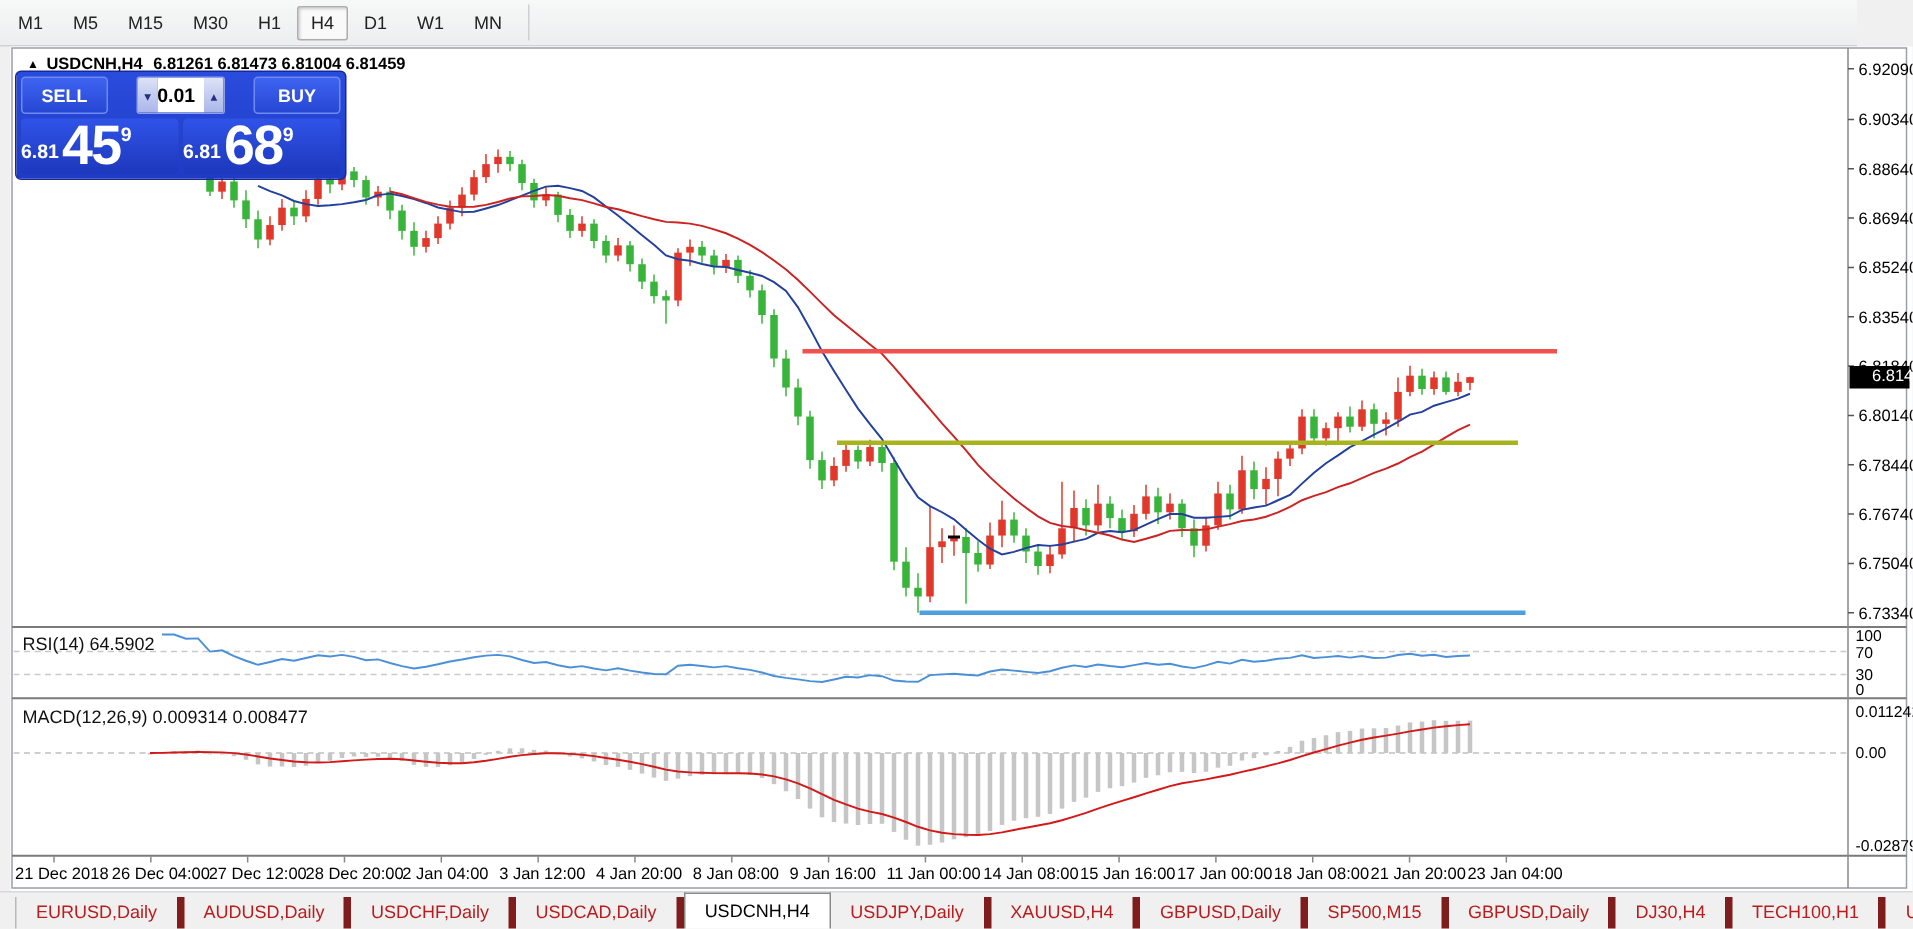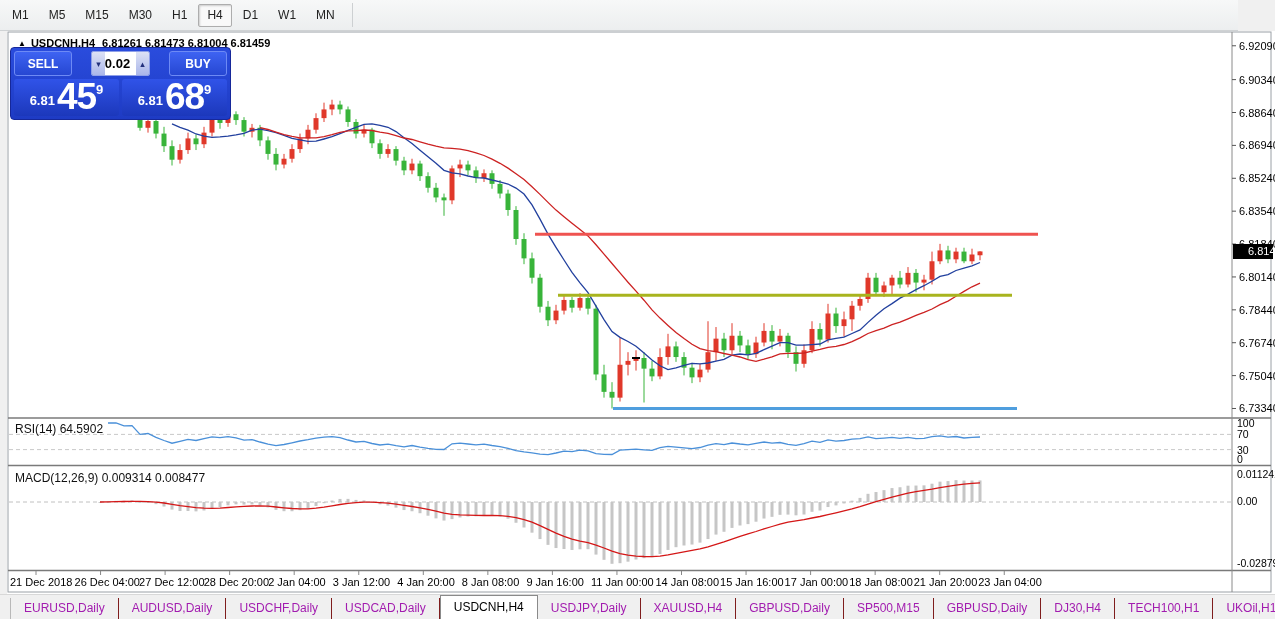--- a/index.html
+++ b/index.html
@@ -40,32 +40,32 @@
   .tp-row1 { display:flex; gap:19px; height:25px; }
   .tp-btn { flex:0 0 58px; background:linear-gradient(#3e63f2,#2647d2); border:1px solid #6d8af5;
     border-radius:3px; color:#fff; font-family:inherit; font-size:12px; font-weight:700; cursor:pointer; }
   .vol-group { flex:1; display:flex; border:1px solid #8fa0e8; border-radius:2px; overflow:hidden; }
   .vol-btn { width:21px; background:linear-gradient(#dde2f5,#aab6ea); border:none; color:#23307c;
     font-size:9px; cursor:pointer; }
   .vol-val { flex:1; background:#fff; color:#000; font-size:13px; font-weight:700;
     text-align:right; padding:4px 6px 0 0; }
   .tp-row2 { display:flex; gap:3px; flex:1; }
   .price-box { flex:1; background:linear-gradient(#3053e8,#1c38bb); border-radius:3px;
-    display:flex; align-items:flex-end; justify-content:center; color:#fff;
+    display:flex; align-items:flex-end; color:#fff;
     padding-bottom:4px; cursor:pointer; }
   .price-box .pp { font-size:13px; font-weight:700; margin:0 2px 4px 0; }
   .price-box .pb { font-size:37px; font-weight:700; line-height:0.82; letter-spacing:-1px; }
   .price-box .ps { font-size:13px; font-weight:700; align-self:flex-start; margin-top:3px; }
 
   
   .tabbar { position:absolute; left:0; top:594px; width:1275px; height:25px;
     background:#f0f0f0; border-top:1px solid #d8d8d8; display:flex; align-items:flex-end;
     padding-left:10px; }
-  .tab { height:21px; line-height:20px; padding:0 13px; font-size:12px; color:#a21caf;
-    border-right:1px solid #7f1d1d; cursor:pointer; white-space:nowrap; }
+  .tab { height:21px; line-height:20px; padding:0 13px; font-size:12px; color:#b91c1c;
+    border-right:5px solid #7f1d1d; cursor:pointer; white-space:nowrap; }
   .tab:first-child { border-left:1px solid #b8b8b8; }
   .tab.active { background:#fff; border:1px solid #8a8a8a; border-bottom:none; color:#000;
     height:24px; line-height:23px; }
 </style>
 </head>
 <body>
 
 <div class="toolbar">
   <button class="tf">M1</button>
   <button class="tf">M5</button>
@@ -526,21 +526,21 @@
 
   <div class="chart-title">
     <span class="tri">▲</span><span>USDCNH,H4</span><span class="ohlc">6.81261 6.81473 6.81004 6.81459</span>
   </div>
 
   <div class="trade-panel">
     <div class="tp-row1">
       <button class="tp-btn">SELL</button>
       <div class="vol-group">
         <button class="vol-btn">▾</button>
-        <div class="vol-val">0.02</div>
+        <div class="vol-val">0.01</div>
         <button class="vol-btn">▴</button>
       </div>
       <button class="tp-btn">BUY</button>
     </div>
     <div class="tp-row2">
       <div class="price-box">
         <span class="pp">6.81</span>
         <span class="pb">45</span>
         <span class="ps">9</span>
       </div>

